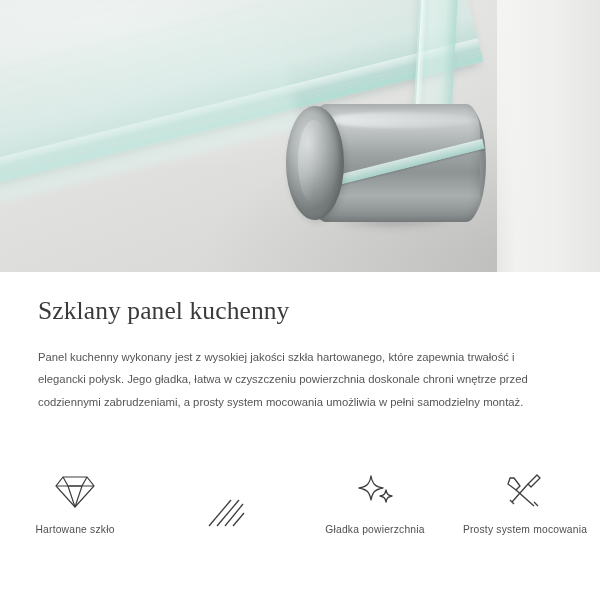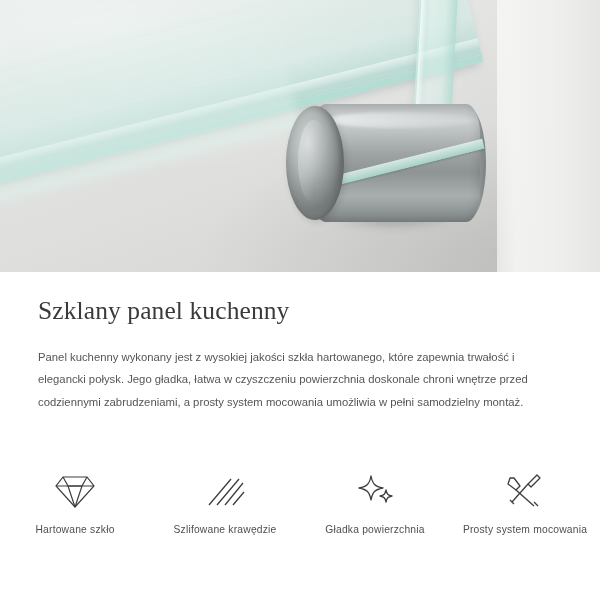--- a/index.html
+++ b/index.html
@@ -299,21 +299,20 @@
 
     <div class="feature">
       <div class="ic">
         <svg width="40" height="34" viewBox="0 0 40 34" fill="none" stroke="#3d3d3d" stroke-width="1.3">
           <path d="M4 30 L26 4"></path>
           <path d="M12 30 L34 4"></path>
           <path d="M20 30 L38 8"></path>
           <path d="M28 30 L39 17"></path>
         </svg>
       </div>
-      <div class="cap">Szlifowane krawędzie</div>
     </div>
 
     <div class="feature">
       <div class="ic">
         <svg width="40" height="36" viewBox="0 0 40 36" fill="none" stroke="#3d3d3d" stroke-width="1.3" stroke-linejoin="round">
           <path d="M16 2 C17.5 10 20 12.5 28 14 C20 15.5 17.5 18 16 26 C14.5 18 12 15.5 4 14 C12 12.5 14.5 10 16 2 Z"></path>
           <path d="M31 16 C31.8 20 33 21.2 37 22 C33 22.8 31.8 24 31 28 C30.2 24 29 22.8 25 22 C29 21.2 30.2 20 31 16 Z"></path>
         </svg>
       </div>
       <div class="cap">Gładka powierzchnia</div>

